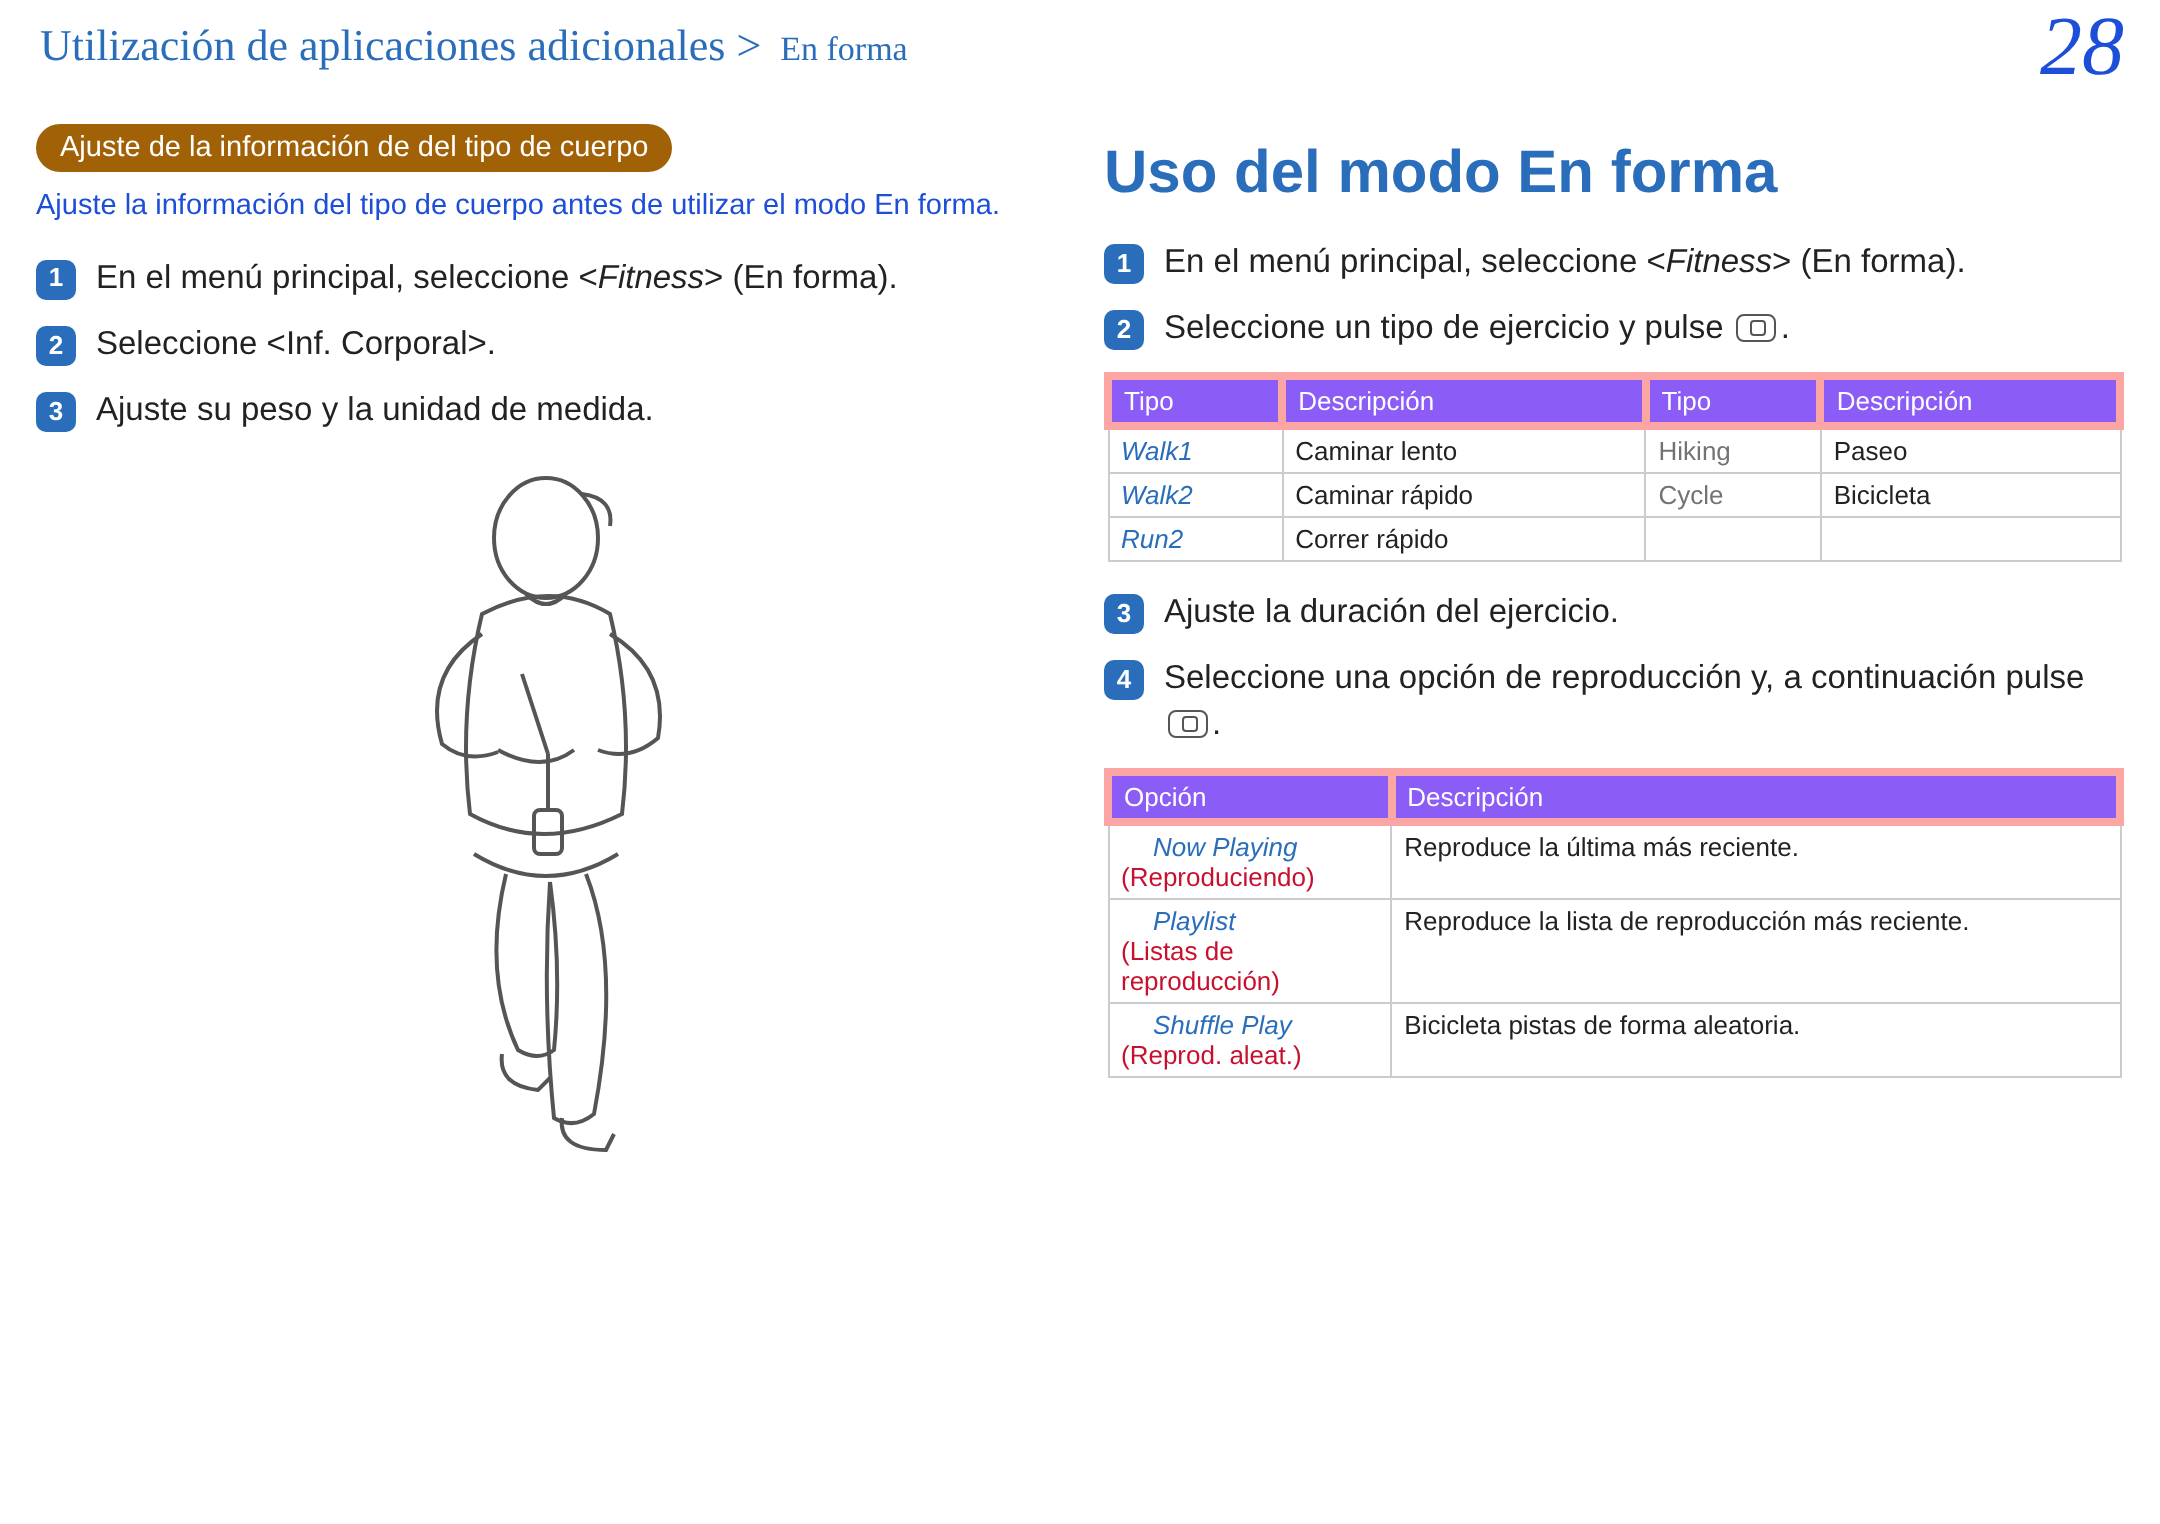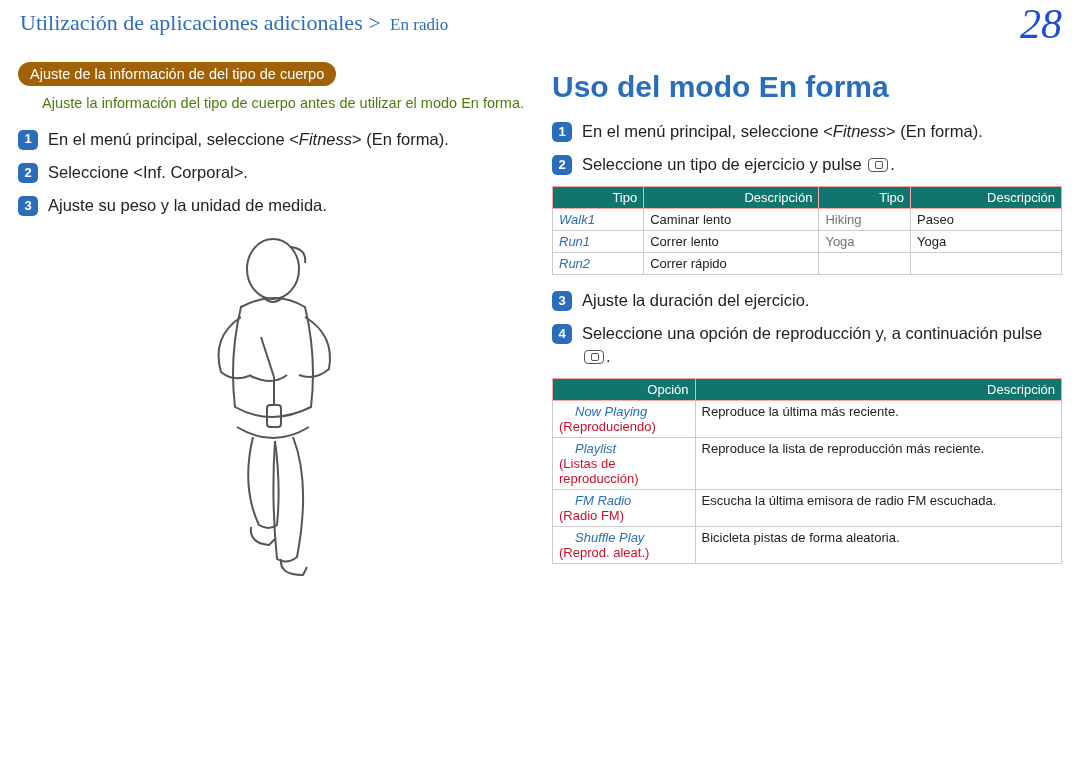--- a/index.html
+++ b/index.html
@@ -51,24 +51,23 @@
     background: #a16207;
     color: #fff;
     display: inline-block;
     font-size: 14.5px;
     padding: 4px 12px;
     border-radius: 12px;
     margin-bottom: 8px;
   }
   .body-text {
     font-size: 14.5px;
-    color: #4d7c0f;
+    color: #1d4ed8;
     margin-bottom: 14px;
     line-height: 1.35;
-    margin-left: 24px;
   }
   .main-heading {
     color: #2a6ebb;
     font-size: 30px;
     font-weight: bold;
     margin-bottom: 16px;
   }
   .step {
     display: flex;
     align-items: flex-start;
@@ -112,26 +111,26 @@
     top: 2px; left: 5.5px;
   }
 
   table.tbl {
     width: 100%;
     border-collapse: collapse;
     font-size: 13px;
     margin-bottom: 14px;
   }
   table.tbl th {
-    background: #0f766e;
+    background: #8b5cf6;
     color: #fff;
-    text-align: right;
+    text-align: left;
     font-weight: normal;
     padding: 3px 6px;
-    border: 1px solid #fca5a5;
+    border: 4px solid #fca5a5;
   }
   table.tbl td {
     border: 1px solid #ccc;
     padding: 3px 6px;
     vertical-align: top;
   }
   .type-blue { color:#2a6ebb; font-style: italic; margin-top: 32px; }
   .type-red  { color:#737373; }
   .opt-blue-it { color:#2a6ebb; font-style: italic; display:block;margin-left:16px; }
   .opt-red-paren { color:#c8102e; display:block; }
@@ -139,21 +138,21 @@
   .illustration {
     margin-top: 10px;
     text-align: center;
   }
   .illustration svg { display:block; margin: 0 auto; }
 </style>
 </head>
 <body>
 
 <div class="header">
-  <span class="breadcrumb-main">Utilización de aplicaciones adicionales</span><span class="breadcrumb-main"> &gt; </span><span class="breadcrumb-sub">En radio</span>
+  <span class="breadcrumb-main">Utilización de aplicaciones adicionales</span><span class="breadcrumb-main"> &gt; </span><span class="breadcrumb-sub">En forma</span>
   <div class="page-number">28</div>
 </div>
 
 <div class="columns">
 
   <div class="col">
     <div class="section-title">Ajuste de la información de del tipo de cuerpo</div>
     <div class="body-text">Ajuste la información del tipo de cuerpo antes de utilizar el modo En forma.</div>
 
     <div class="step">
@@ -230,24 +229,24 @@
         <th>Tipo</th>
         <th>Descripción</th>
       </tr>
       <tr>
         <td class="type-blue">Walk1</td>
         <td>Caminar lento</td>
         <td class="type-red">Hiking</td>
         <td>Paseo</td>
       </tr>
       <tr>
-        <td class="type-blue">Run1</td>
-        <td>Correr lento</td>
-        <td class="type-red">Yoga</td>
-        <td>Yoga</td>
+        <td class="type-blue">Walk2</td>
+        <td>Caminar rápido</td>
+        <td class="type-red">Cycle</td>
+        <td>Bicicleta</td>
       </tr>
       <tr>
         <td class="type-blue">Run2</td>
         <td>Correr rápido</td>
         <td class="type-red"></td>
         <td></td>
       </tr>
     </tbody>
       </table>
 
@@ -278,27 +277,20 @@
       </tr>
       <tr>
         <td>
           <span class="opt-blue-it">Playlist</span>
           <span class="opt-red-paren">(Listas de reproducción)</span>
         </td>
         <td>Reproduce la lista de reproducción más reciente.</td>
       </tr>
       <tr>
         <td>
-          <span class="opt-blue-it">FM Radio</span>
-          <span class="opt-red-paren">(Radio FM)</span>
-        </td>
-        <td>Escucha la última emisora de radio FM escuchada.</td>
-      </tr>
-      <tr>
-        <td>
           <span class="opt-blue-it">Shuffle Play</span>
           <span class="opt-red-paren">(Reprod. aleat.)</span>
         </td>
         <td>Bicicleta pistas de forma aleatoria.</td>
       </tr>
     </tbody>
       </table>
   </div>
 </div>
 

